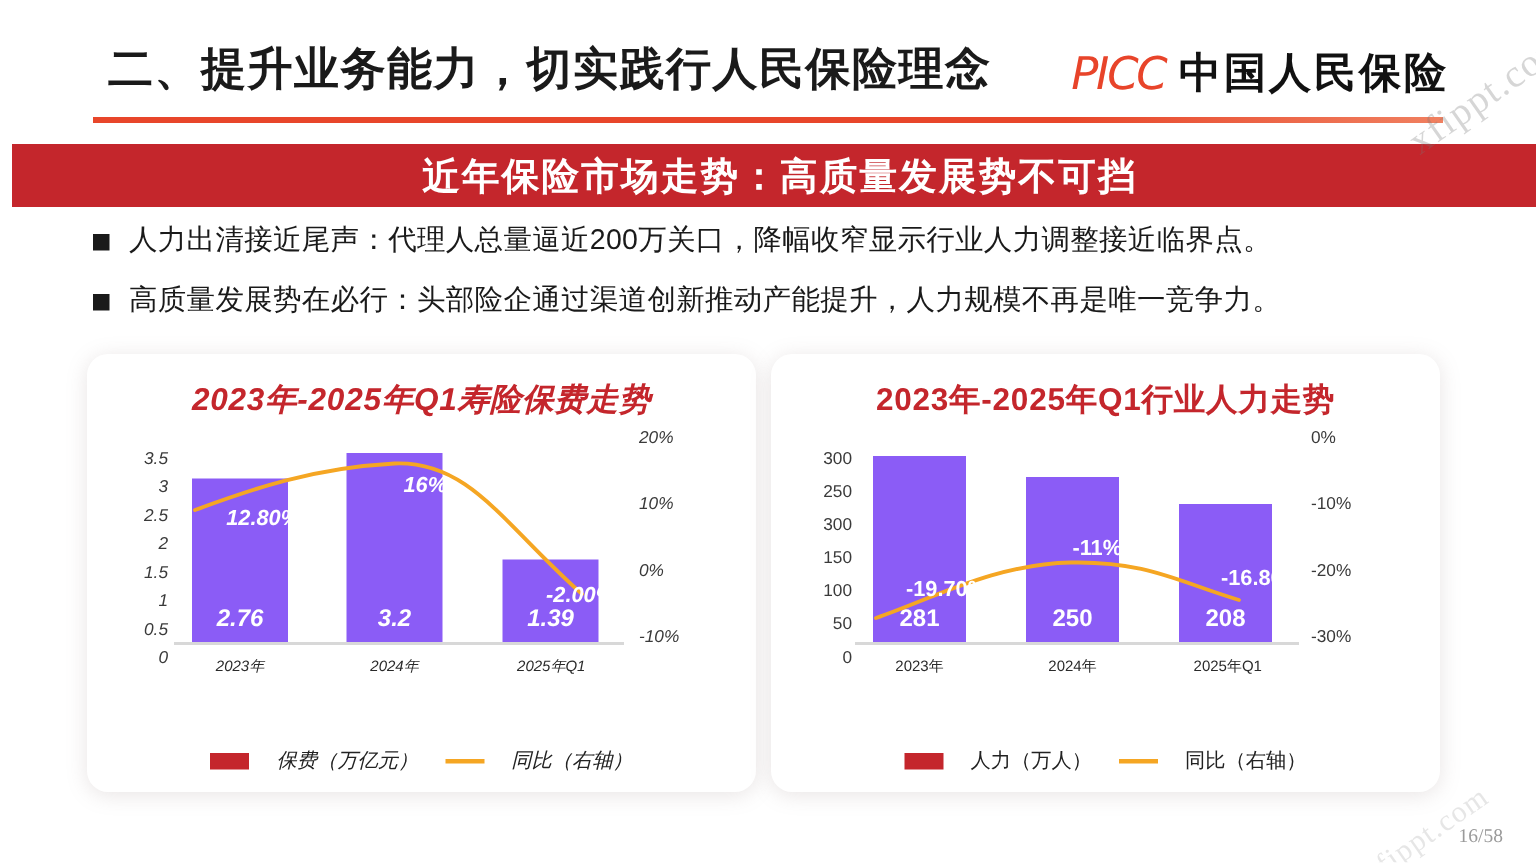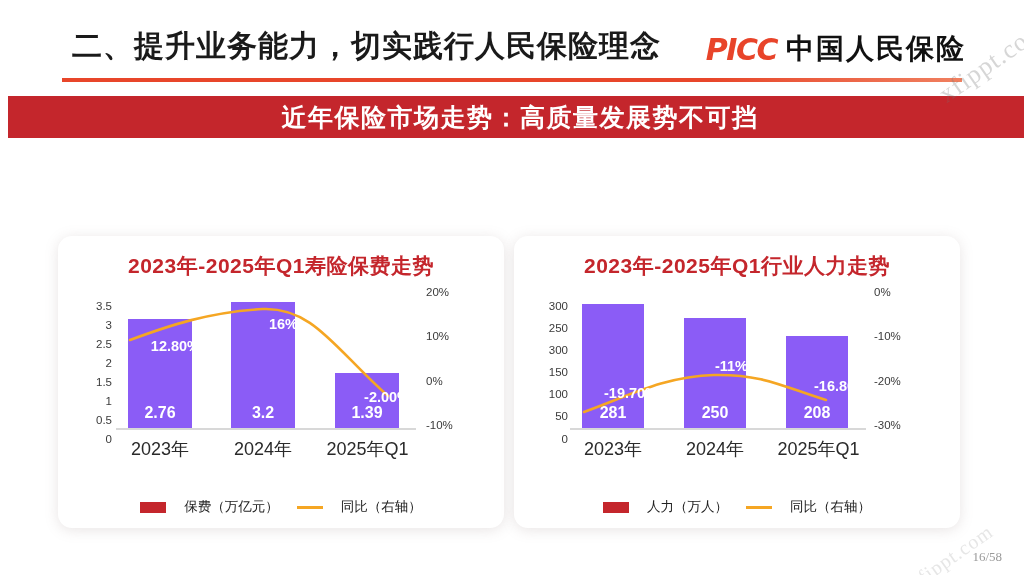--- a/index.html
+++ b/index.html
@@ -52,21 +52,21 @@
   .logo {
     position: absolute;
     right: 58px; top: 8px;
     display: flex;
     align-items: center;
     gap: 9px;
     white-space: nowrap;
   }
   .logo-picc {
     font-size: 30px;
-    font-weight: bold;
+    font-weight: normal;
     font-style: italic;
     color: #E8442A;
     letter-spacing: -1.5px;
     font-family: "DejaVu Sans", "Liberation Sans", sans-serif;
   }
   .logo-cn {
     font-size: 28px;
     font-weight: bold;
     color: #111111;
     letter-spacing: 2px;
@@ -122,21 +122,21 @@
 
   
   .card {
     position: absolute;
     top: 236px;
     width: 446px; height: 292px;
     background: #ffffff;
     border-radius: 14px;
     box-shadow: 0 2px 14px rgba(140,120,120,0.20);
   }
-  #card-left  { left: 58px; }
+  #card-left  { left: 58px; font-style: italic; }
   #card-right { left: 514px; }
 
   .card-title {
     position: absolute;
     left: 0; top: 16px; width: 100%;
     text-align: center;
     font-size: 21px;
     font-weight: bold;
     color: #C4262C;
     letter-spacing: 0.5px;
@@ -181,21 +181,21 @@
     position: absolute;
     font-size: 14.5px;
     font-weight: bold;
     color: #ffffff;
     white-space: nowrap;
     text-align: right;
   }
 
   .cat-label {
     position: absolute;
-    font-size: 18px;
+    font-size: 10px;
     color: #2a2a2a;
     text-align: center;
     white-space: nowrap;
   }
 
   .lineover {
     position: absolute;
     left: 0; top: 0;
     width: 446px; height: 200px;
     pointer-events: none;
@@ -253,20 +253,30 @@
       <span class="logo-picc">PICC</span>
       <span class="logo-cn">中国人民保险</span>
     </div>
     <div class="header-rule"></div>
   </div>
 
   <div class="red-band">
     <span class="red-band-text">近年保险市场走势：高质量发展势不可挡</span>
   </div>
 
+  <div class="bullets">
+    <div class="bullet-row">
+      <span class="bullet-marker"></span>
+      <span class="bullet-text">人力出清接近尾声：代理人总量逼近200万关口，降幅收窄显示行业人力调整接近临界点。</span>
+    </div>
+    <div class="bullet-row">
+      <span class="bullet-marker"></span>
+      <span class="bullet-text">高质量发展势在必行：头部险企通过渠道创新推动产能提升，人力规模不再是唯一竞争力。</span>
+    </div>
+  </div>
 
   <div class="card" id="card-left">
     <div class="card-title">2023年-2025年Q1寿险保费走势</div>
 
     <div class="plot">
 
       <div class="axis-label axis-left" style="left:20px;top:-4px;width:34px">3.5</div>
       <div class="axis-label axis-left" style="left:20px;top:15px;width:34px">3</div>
       <div class="axis-label axis-left" style="left:20px;top:34px;width:34px">2.5</div>
       <div class="axis-label axis-left" style="left:20px;top:53px;width:34px">2</div>

